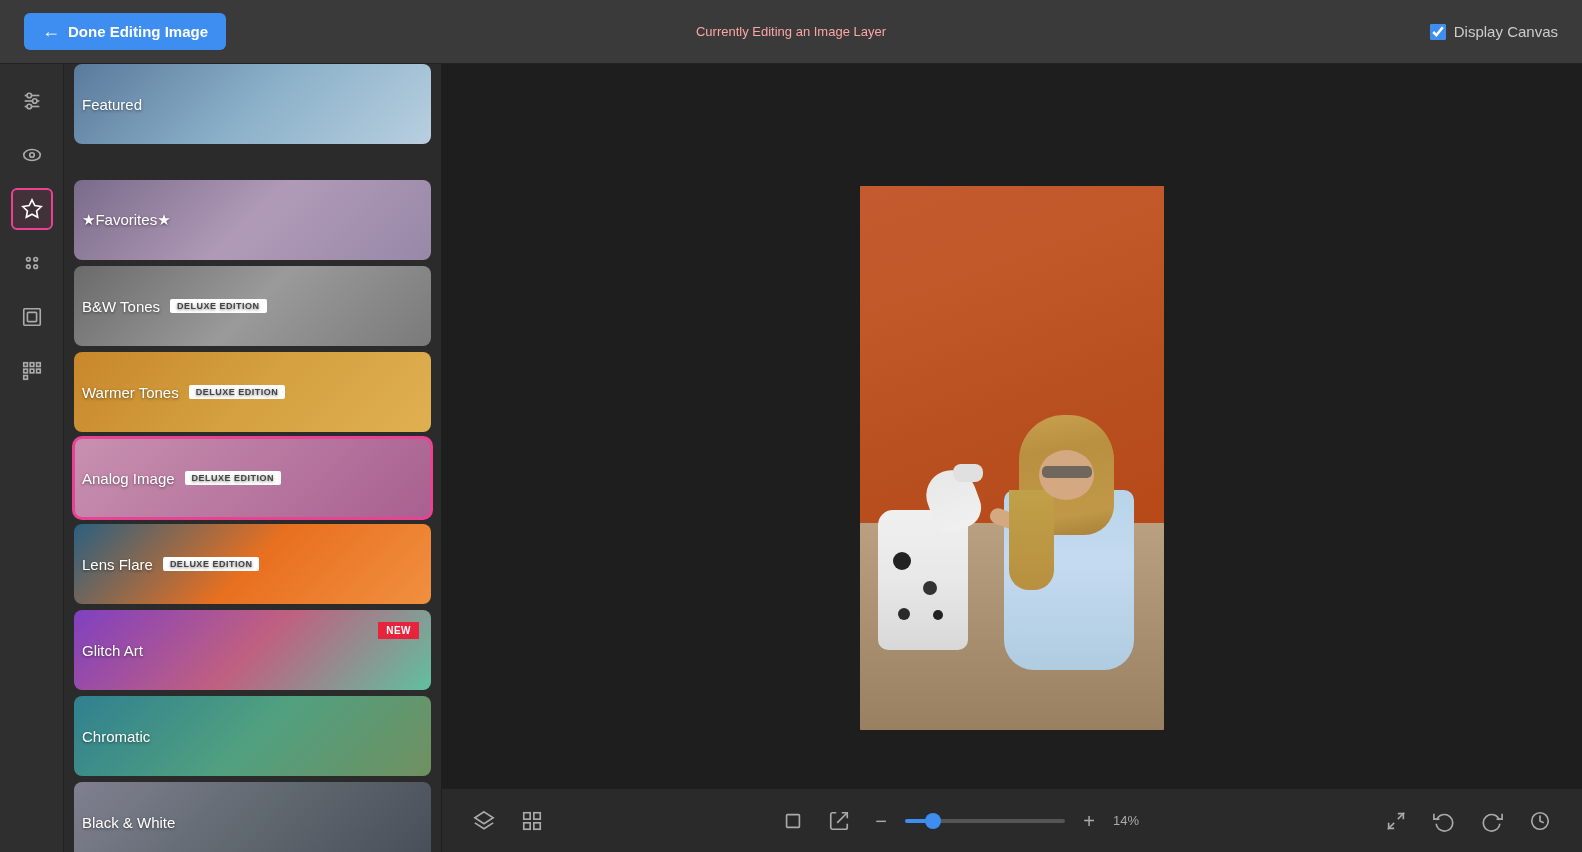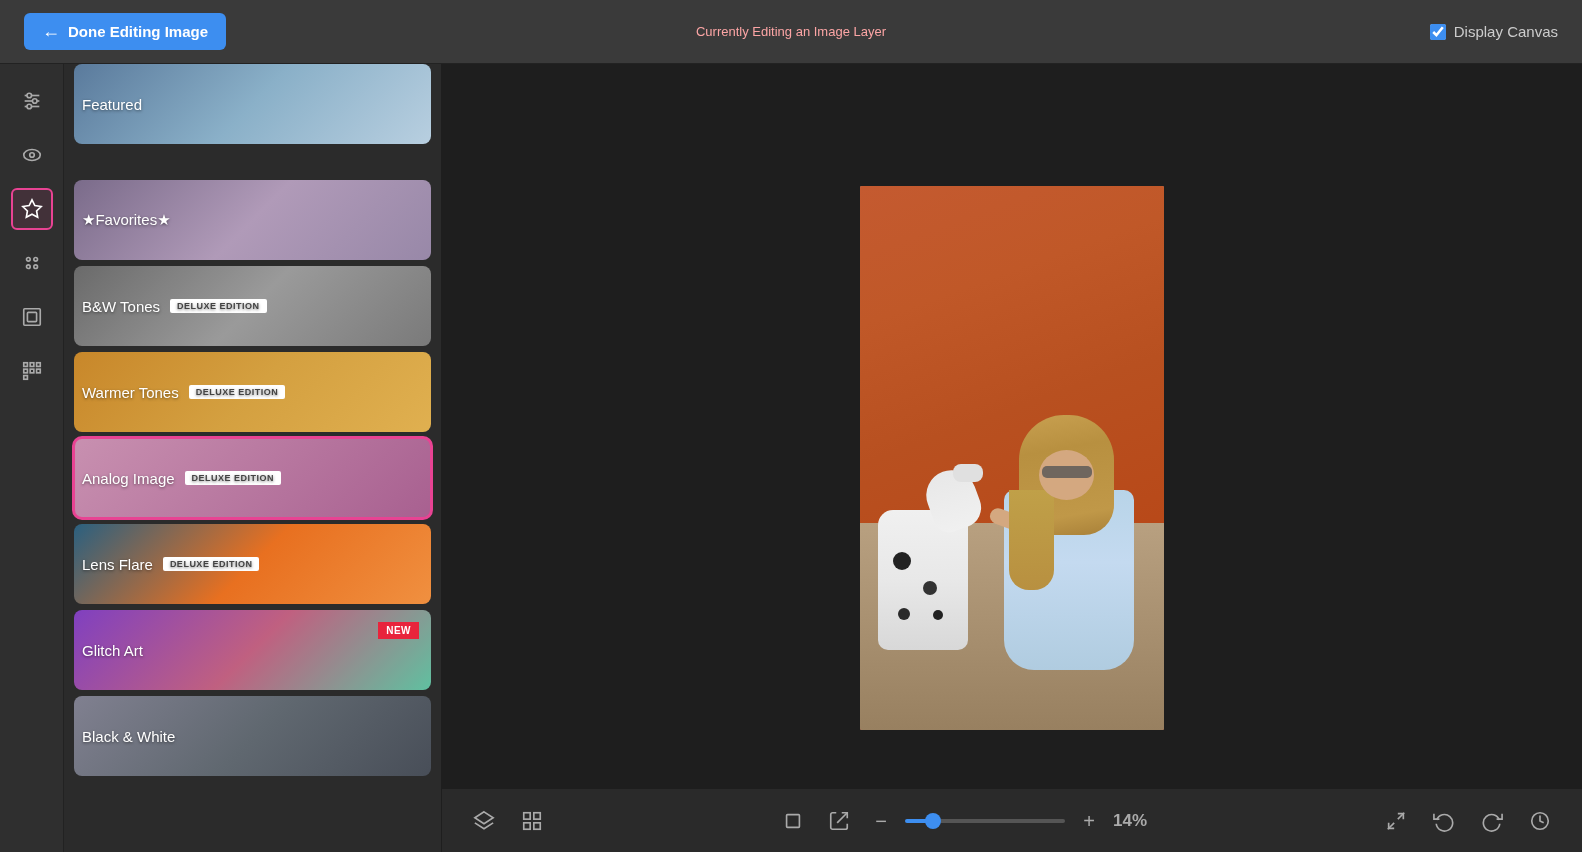--- a/index.html
+++ b/index.html
@@ -309,24 +309,23 @@
     .zoom-slider::-webkit-slider-thumb {
       -webkit-appearance: none;
       appearance: none;
       width: 16px;
       height: 16px;
       border-radius: 50%;
       background: #3d8ef0;
       cursor: pointer;
     }
     .zoom-percent {
-      font-size: 17px;
+      font-size: 13px;
       color: #aaa;
       min-width: 40px;
-      font-weight: bold;
     }
   </style>
 </head>
 <body>
 
 <div id="topbar">
   <button id="done-btn">
     <span class="arrow">←</span>
     <span>Done Editing Image</span>
   </button>
@@ -439,20 +438,25 @@
         </div>
       </div>
 
       <div class="effect-item effect-glitch">
         <div class="effect-label">
           <span>Glitch Art</span>
         </div>
         <span class="new-badge">NEW</span>
       </div>
 
+      <div class="effect-item effect-chromatic">
+        <div class="effect-label">
+          <span>Chromatic</span>
+        </div>
+      </div>
 
       <div class="effect-item effect-bw2">
         <div class="effect-label">
           <span>Black &amp; White</span>
         </div>
       </div>
     </div>
   </div>
 
   <div id="canvas-area">

